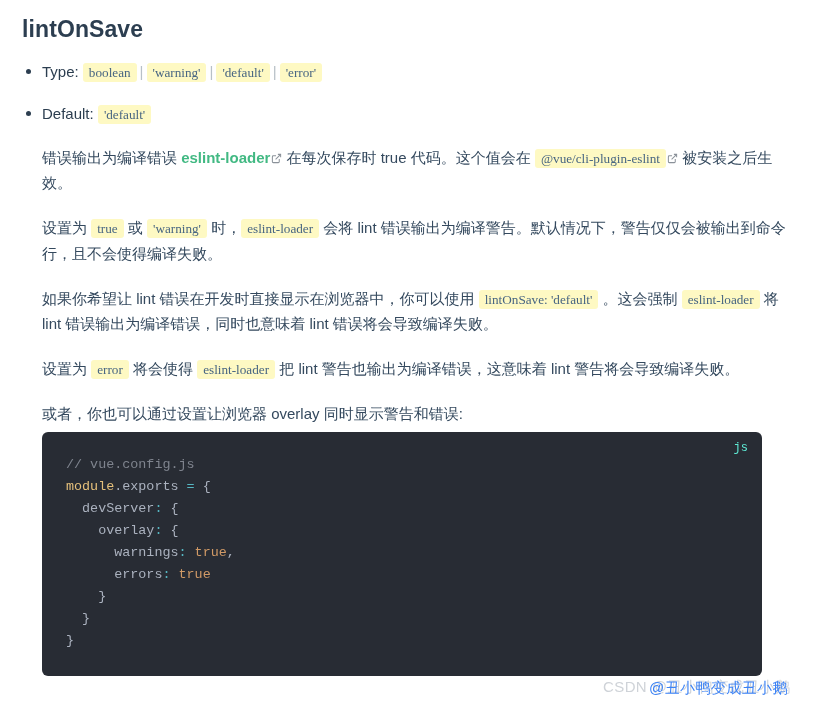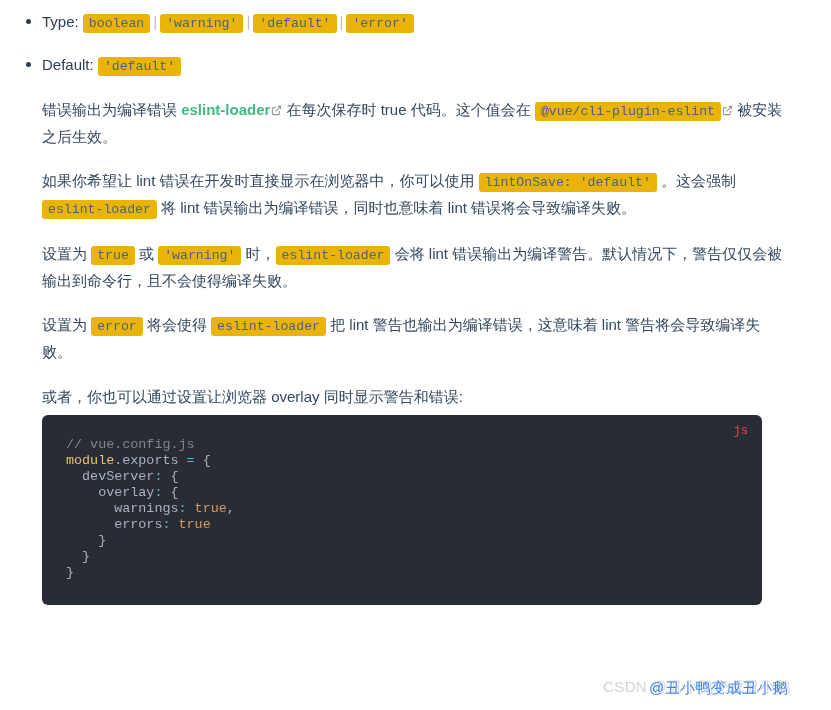--- a/index.html
+++ b/index.html
@@ -57,22 +57,22 @@
     background: #2c3e50;
   }
   .sep {
     color: #b8c0c7;
     padding: 0 3px;
     font-size: 15px;
   }
 
   
   code.inline {
-    font-family: Liberation Mono, monospace;
-    background-color: #eab308;
+    font-family: Liberation Serif, serif;
+    background-color: #fef9c3;
     color: #476582;
     border-radius: 3px;
     padding: 2px 6px;
     font-size: 13.2px;
     white-space: nowrap;
   }
 
   
   .body {
     padding-left: 20px;
@@ -110,28 +110,28 @@
     width: 720px;
     padding: 22px 0 24px 0;
     box-sizing: border-box;
   }
   .lang {
     position: absolute;
     top: 9px;
     right: 14px;
     font-family: "Liberation Mono", "DejaVu Sans Mono", monospace;
     font-size: 12px;
-    color: #ef4444;
+    color: #5eead4;
   }
   pre.code {
     margin: 0;
     padding: 0 24px;
     font-family: "Liberation Mono", "DejaVu Sans Mono", monospace;
     font-size: 13.4px;
-    line-height: 16px;
+    line-height: 22px;
     color: #abb2bf;
     white-space: pre;
   }
   .tok-comment { color: #7f848e; }
   .tok-obj     { color: #e5c07b; }
   .tok-prop    { color: #abb2bf; }
   .tok-op      { color: #56b6c2; }
   .tok-punc    { color: #abb2bf; }
   .tok-bool    { color: #d19a66; }
   .tok-brace   { color: #abb2bf; }
@@ -153,20 +153,21 @@
     left: 46px;
     top: 1px;
     color: #3b82f6;
   }
 </style>
 </head>
 <body>
 
 <div class="page">
 
+  <h2 class="h2">lintOnSave</h2>
 
   <ul class="meta">
     <li>
       <span>Type:</span>
       <code class="inline">boolean</code><span class="sep">|</span><code class="inline">'warning'</code><span class="sep">|</span><code class="inline">'default'</code><span class="sep">|</span><code class="inline">'error'</code>
     </li>
     <li>
       <span>Default:</span>
       <code class="inline">'default'</code>
     </li>
@@ -177,23 +178,23 @@
     <p class="para"><span>错误输出为编译错误 </span><a class="link" href="#">eslint-loader</a><span class="ext"><svg width="11" height="11" viewBox="0 0 24 24" fill="none" stroke="#8a9199" stroke-width="2.2">
             <path d="M18 13v6a2 2 0 0 1-2 2H5a2 2 0 0 1-2-2V8a2 2 0 0 1 2-2h6"></path>
             <polyline points="15 3 21 3 21 9"></polyline>
             <line x1="10" y1="14" x2="21" y2="3"></line>
           </svg></span><span> 在每次保存时 true 代码。这个值会在 </span><code class="inline">@vue/cli-plugin-eslint</code><span class="ext"><svg width="11" height="11" viewBox="0 0 24 24" fill="none" stroke="#8a9199" stroke-width="2.2">
             <path d="M18 13v6a2 2 0 0 1-2 2H5a2 2 0 0 1-2-2V8a2 2 0 0 1 2-2h6"></path>
             <polyline points="15 3 21 3 21 9"></polyline>
             <line x1="10" y1="14" x2="21" y2="3"></line>
           </svg></span><span> 被安装之后生效。</span></p>
 
+    <p class="para"><span>设置为 </span><code class="inline">true</code><span> 或 </span><code class="inline">'warning'</code><span> 时，</span><code class="inline">eslint-loader</code><span> 会将 lint 错误输出为编译警告。默认情况下，警告仅仅会被输出到命令行，且不会使得编译失败。</span></p>
+
     <p class="para"><span>如果你希望让 lint 错误在开发时直接显示在浏览器中，你可以使用 </span><code class="inline">lintOnSave: 'default'</code><span> 。这会强制 </span><code class="inline">eslint-loader</code><span> 将 lint 错误输出为编译错误，同时也意味着 lint 错误将会导致编译失败。</span></p>
-
-    <p class="para"><span>设置为 </span><code class="inline">true</code><span> 或 </span><code class="inline">'warning'</code><span> 时，</span><code class="inline">eslint-loader</code><span> 会将 lint 错误输出为编译警告。默认情况下，警告仅仅会被输出到命令行，且不会使得编译失败。</span></p>
 
     <p class="para"><span>设置为 </span><code class="inline">error</code><span> 将会使得 </span><code class="inline">eslint-loader</code><span> 把 lint 警告也输出为编译错误，这意味着 lint 警告将会导致编译失败。</span></p>
 
     <p class="para tight"><span>或者，你也可以通过设置让浏览器 overlay 同时显示警告和错误:</span></p>
   </div>
 
   <div class="codeblock">
     <span class="lang">js</span>
     <pre class="code"><span class="tok-comment">// vue.config.js</span>
 <span class="tok-obj">module</span><span class="tok-punc">.</span><span class="tok-prop">exports</span><span class="tok-punc"> </span><span class="tok-op">=</span><span class="tok-brace"> {</span>

